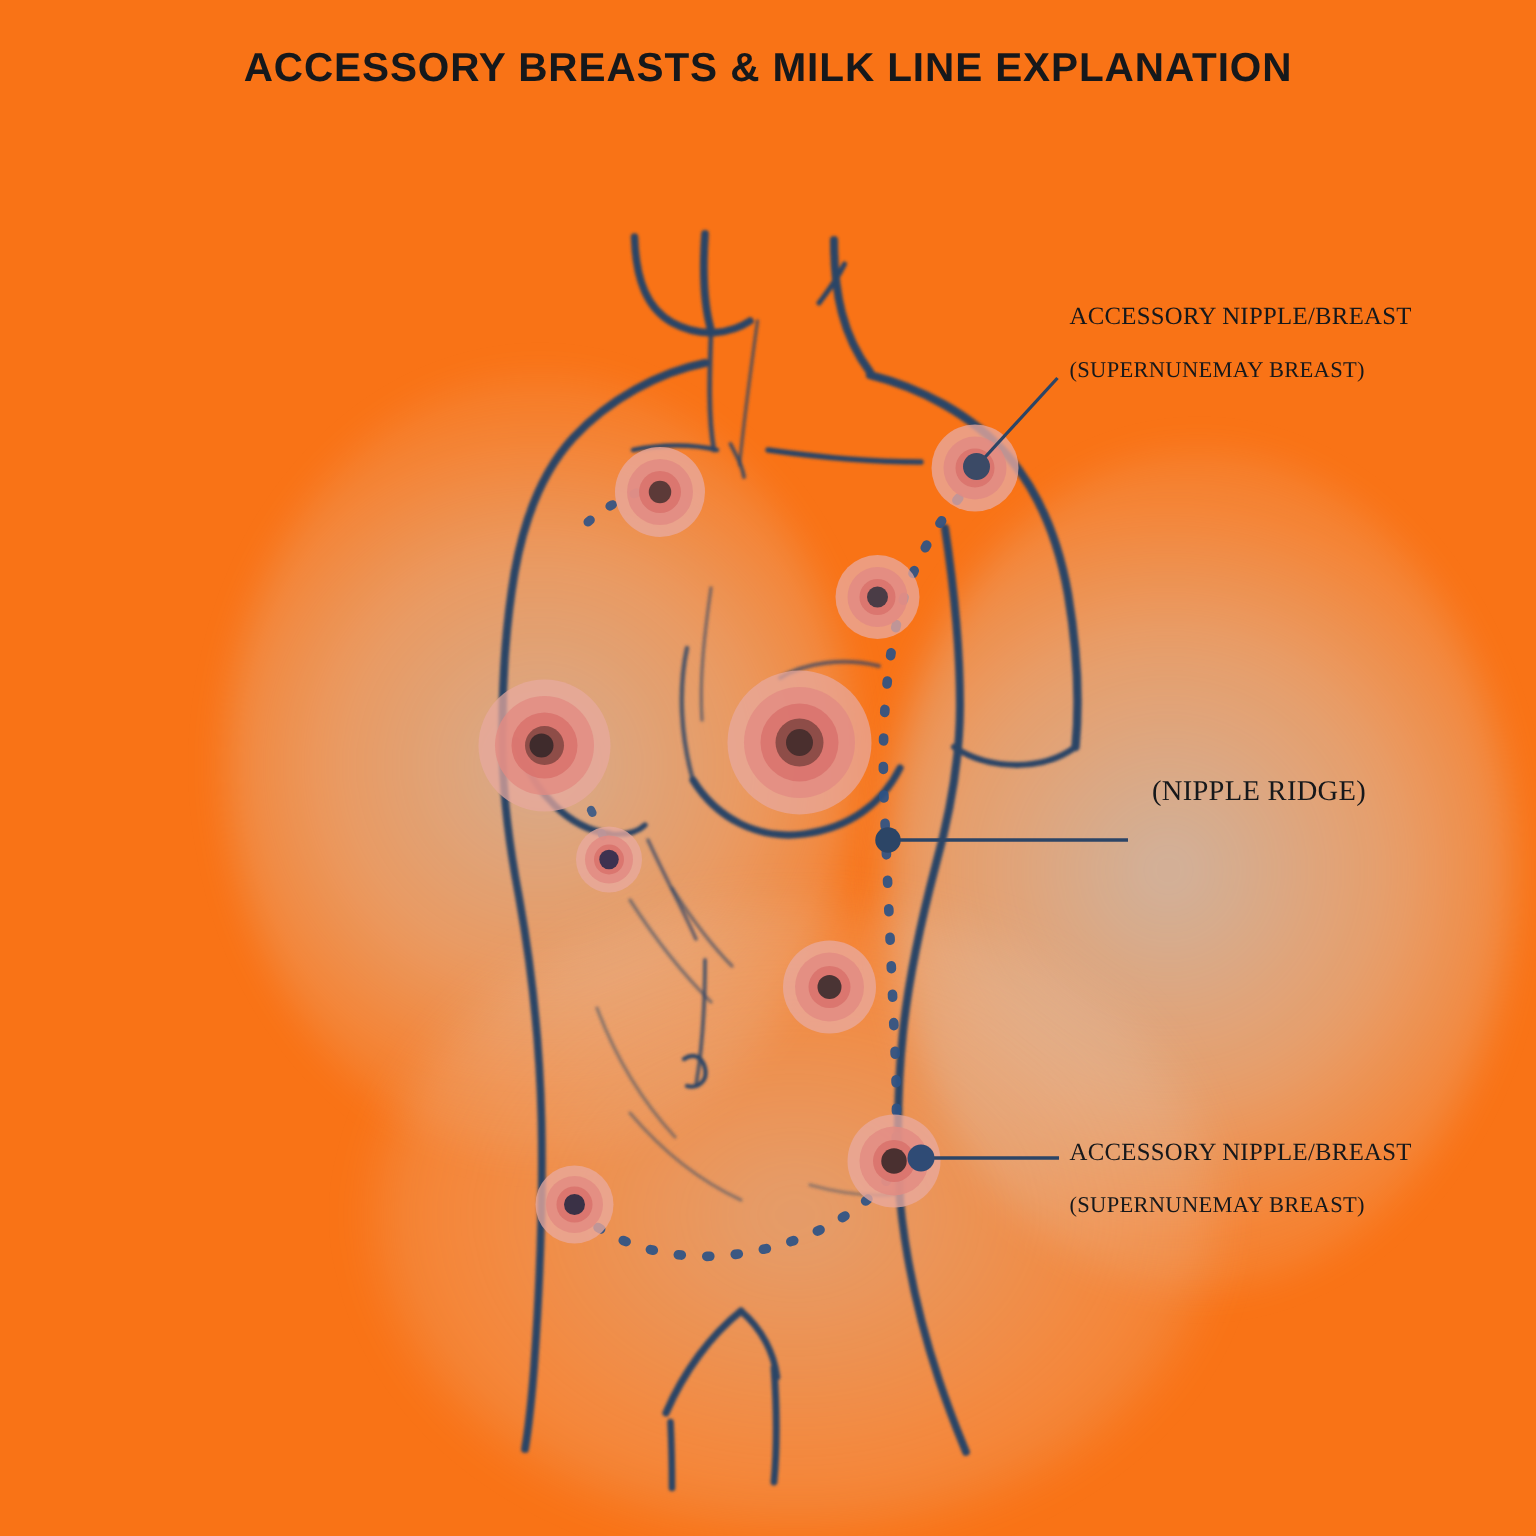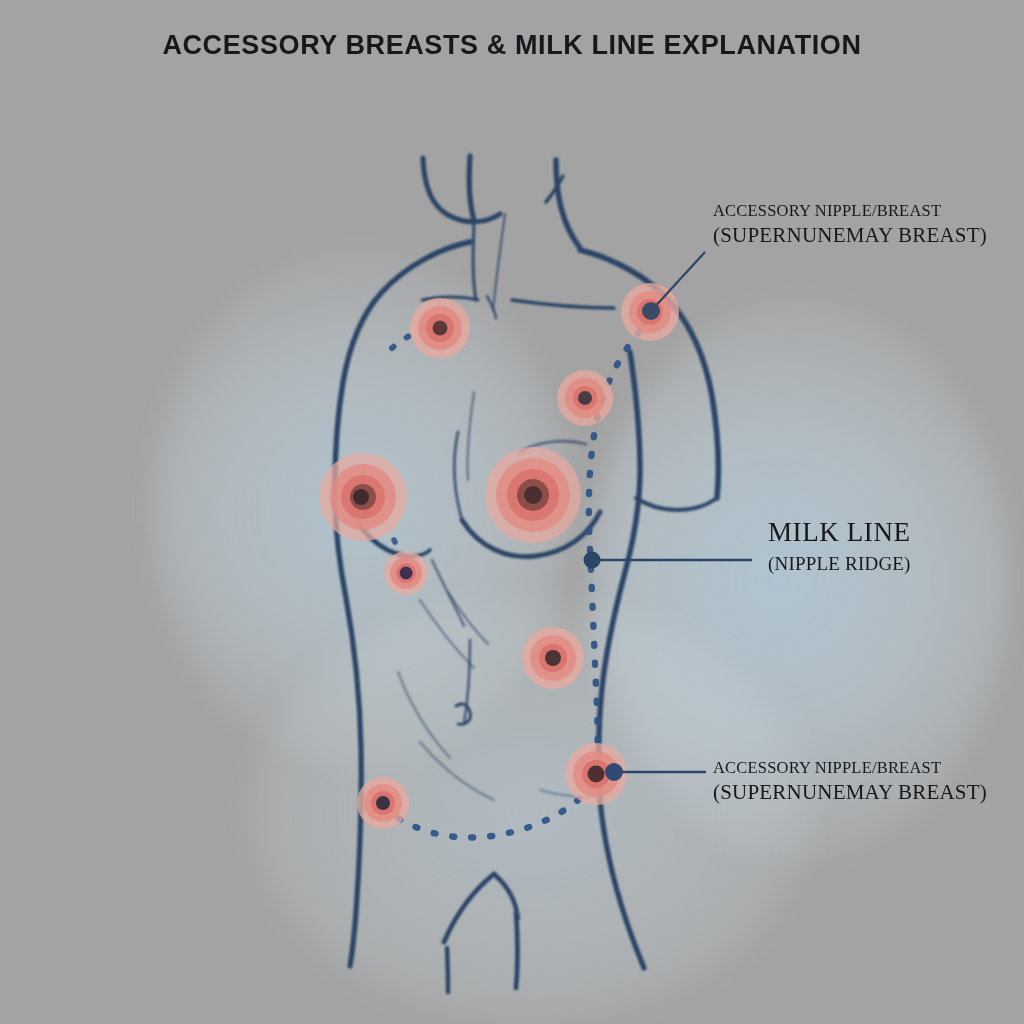--- a/index.html
+++ b/index.html
@@ -9,21 +9,21 @@
     height: 1024px;
     overflow: hidden;
     background: #ffffff;
     font-family: "Liberation Sans", sans-serif;
   }
 
   #canvas {
     position: relative;
     width: 1024px;
     height: 1024px;
-    background: #a3a3a3;
+    background: #f97316;
     overflow: hidden;
   }
 
   
   .glow {
     position: absolute;
     border-radius: 50%;
     pointer-events: none;
   }
   .glow-left {
@@ -77,21 +77,21 @@
   }
 
   .annotation {
     position: absolute;
     color: #16181b;
     font-family: Liberation Serif, serif;
     line-height: 1.32;
     white-space: nowrap;
   }
   .ann-l1 { font-size: 16.5px; letter-spacing: 0.2px; }
-  .ann-l2 { font-size: 21px; letter-spacing: 0.2px; }
+  .ann-l2 { font-size: 15px; letter-spacing: 0.2px; margin-top: 16px; }
 
   .ann-milk-l1 {
     font-size: 27px;
     letter-spacing: 0.6px;
     color: #16181b;
   }
   .ann-milk-l2 {
     font-size: 19px;
     letter-spacing: 0.2px;
     color: #16181b;
@@ -277,21 +277,20 @@
   </svg>
 
   <div class="title">ACCESSORY BREASTS &amp; MILK LINE EXPLANATION</div>
 
   <div class="annotation" id="ann-top">
     <div class="ann-l1">ACCESSORY NIPPLE/BREAST</div>
     <div class="ann-l2">(SUPERNUNEMAY BREAST)</div>
   </div>
 
   <div class="annotation" id="ann-milk">
-    <div class="ann-milk-l1">MILK LINE</div>
     <div class="ann-milk-l2">(NIPPLE RIDGE)</div>
   </div>
 
   <div class="annotation" id="ann-bottom">
     <div class="ann-l1">ACCESSORY NIPPLE/BREAST</div>
     <div class="ann-l2">(SUPERNUNEMAY BREAST)</div>
   </div>
 
 </div>
 

